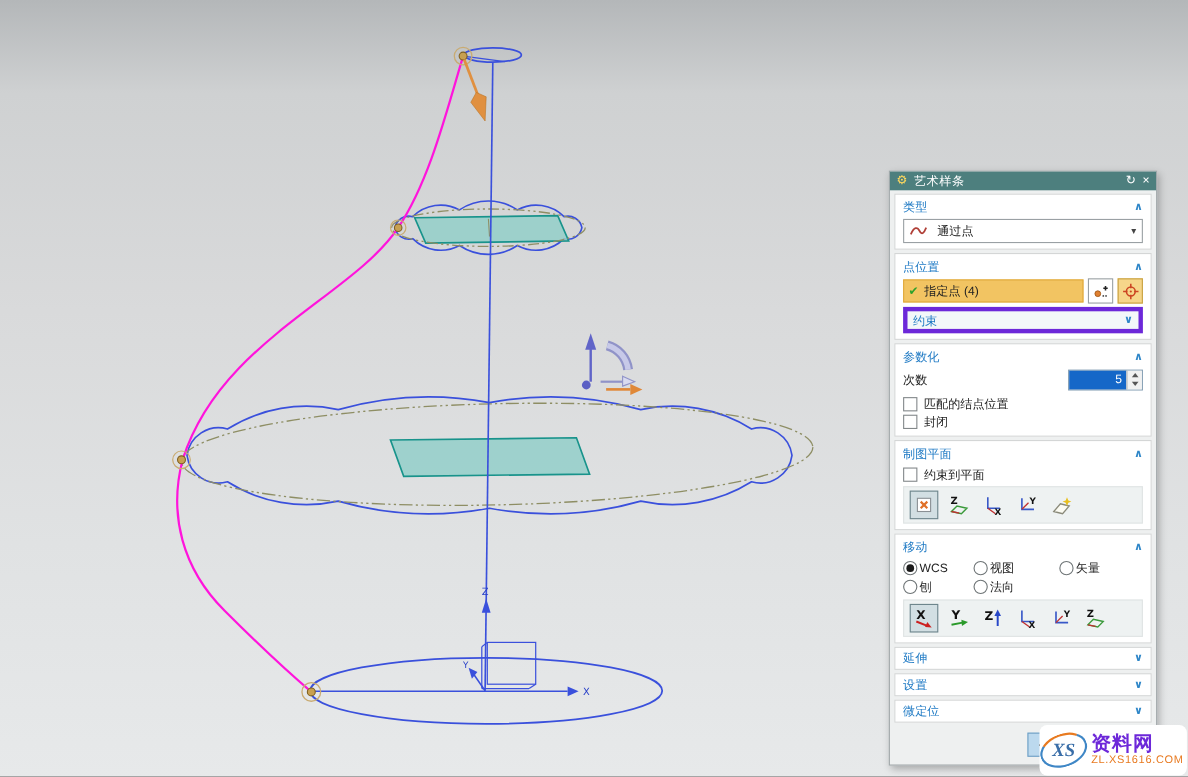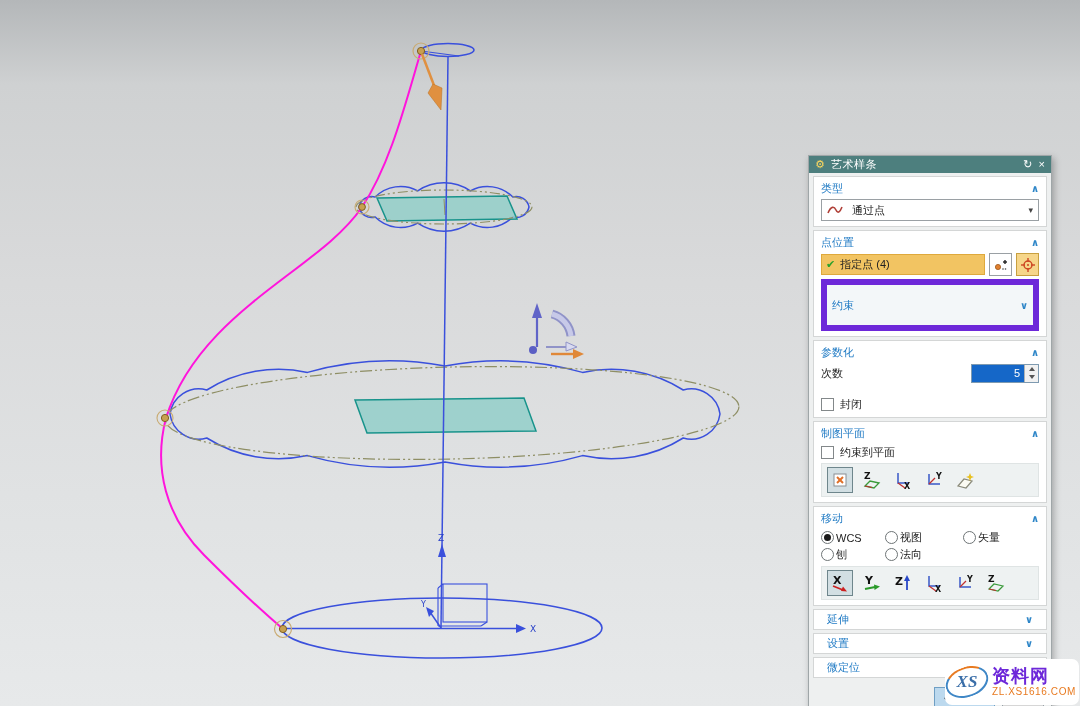--- a/index.html
+++ b/index.html
@@ -11,33 +11,33 @@
   .canvas-svg{position:absolute;left:0;top:0}
 
   
   .panel{position:absolute;left:808px;top:155px;width:242px;background:#eef0f0;
          border:1px solid #9fa6a8;box-shadow:2px 3px 7px rgba(0,0,0,.28);font-size:11px;color:#222}
   .titlebar{height:17px;background:#4d7f7e;color:#fff;display:flex;align-items:center;padding:0 6px;gap:6px;font-size:11px}
   .titlebar .ttl{flex:1;letter-spacing:.5px}
   .titlebar .tb-ic{cursor:pointer;font-size:11px;line-height:1}
   .gear{color:#ffd95e;font-size:11px}
   .group{background:#fff;border:1px solid #d4d6d6;margin:3px 4px;padding:2px 7px 5px}
-  .group.collapsed{padding:1px 13px;height:17px;display:flex;align-items:center}
+  .group.collapsed{padding:1px 7px;height:17px;display:flex;align-items:center}
   .group.collapsed .ghead{flex:1;margin:0}
   .ghead{display:flex;justify-content:space-between;align-items:center;height:16px;color:#1f7ac4;margin:1px 0 3px;cursor:pointer}
   .chev{color:#2e86c8;font-size:10px;font-weight:bold}
   .combo{display:flex;align-items:center;border:1px solid #9aa0a4;background:#fff;height:20px;padding:0 5px;gap:9px;cursor:pointer}
   .combo .arrow{margin-left:auto;color:#444;font-size:9px}
   .row{display:flex;align-items:center;gap:2px}
   .amber{display:flex;align-items:center;background:#f2c462;border:1px solid #dfa93c;height:19px;padding:0 4px;gap:5px;flex:1;min-width:0}
   .check{color:#2ba12b;font-size:11px}
   .sq-btn{width:21px;height:21px;display:flex;align-items:center;justify-content:center;border:1px solid #9aa0a4;background:#fff;margin-left:2px;cursor:pointer}
   .sq-btn.amber-bg{background:#f6d68a;border-color:#c8a040}
-  .constraint{background:#f3f7f9;border:6px solid #6d28d9;height:16px;display:flex;justify-content:space-between;align-items:center;padding:12px 5px;color:#1f7ac4;margin-top:3px;cursor:pointer}
-  .degree{display:flex;justify-content:space-between;align-items:center;height:20px;margin-bottom:13px}
+  .constraint{background:#f3f7f9;border:4px solid #6d28d9;height:16px;display:flex;justify-content:space-between;align-items:center;padding:0 5px;color:#1f7ac4;margin-top:3px;cursor:pointer}
+  .degree{display:flex;justify-content:space-between;align-items:center;height:20px;margin-bottom:4px}
   .spin{display:flex;border:1px solid #7e9ab0;height:17px;width:66px;background:#fff}
   .spin .val{flex:1;background:#1567c8;color:#fff;text-align:right;padding:0 4px;line-height:17px}
   .spin .btns{width:13px;display:flex;flex-direction:column;background:#f1f1f1;border-left:1px solid #b0b4b6}
   .spin .btns span{flex:1;display:flex;align-items:center;justify-content:center;cursor:pointer}
   .tri-up{width:0;height:0;border-left:3px solid transparent;border-right:3px solid transparent;border-bottom:4px solid #555}
   .tri-dn{width:0;height:0;border-left:3px solid transparent;border-right:3px solid transparent;border-top:4px solid #555}
   .cbrow{display:flex;align-items:center;gap:6px;height:16px;cursor:pointer}
   .cb{width:11px;height:11px;border:1px solid #83888a;background:#fff;flex:none}
   .tray{background:#eef2f2;border:1px solid #dfe4e4;padding:3px 5px;display:flex;gap:7px;align-items:center;margin-top:3px}
   .tool{width:24px;height:24px;display:flex;align-items:center;justify-content:center;cursor:pointer}
@@ -226,20 +226,24 @@
                 <i class="tri-up"></i>
               </span>
             <span>
                 <i class="tri-dn"></i>
               </span>
           </span>
         </div>
       </div>
       <div class="cbrow">
         <span class="cb"></span>
+        <span>匹配的结点位置</span>
+      </div>
+      <div class="cbrow">
+        <span class="cb"></span>
         <span>封闭</span>
       </div>
     </div>
 
     <div class="group">
       <div class="ghead">
         <span>制图平面</span>
         <span class="chev">∧</span>
       </div>
       <div class="cbrow">

